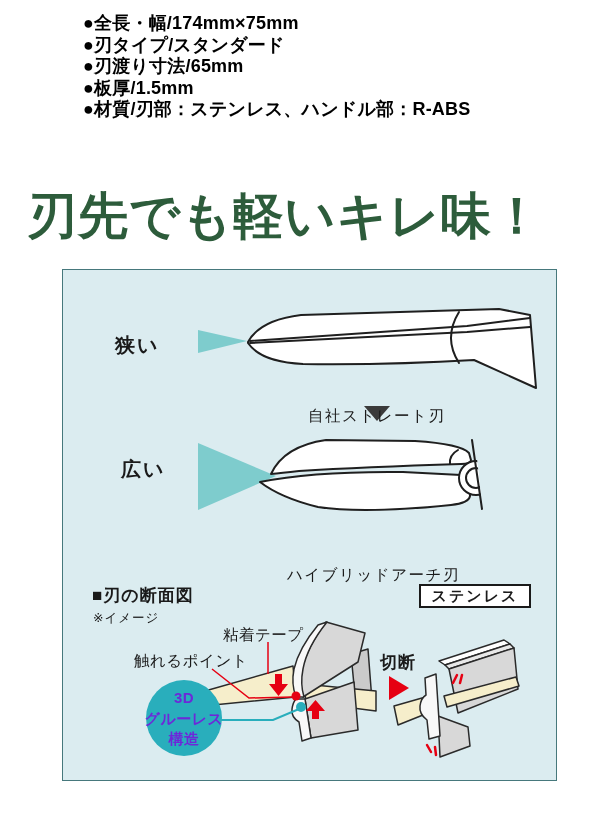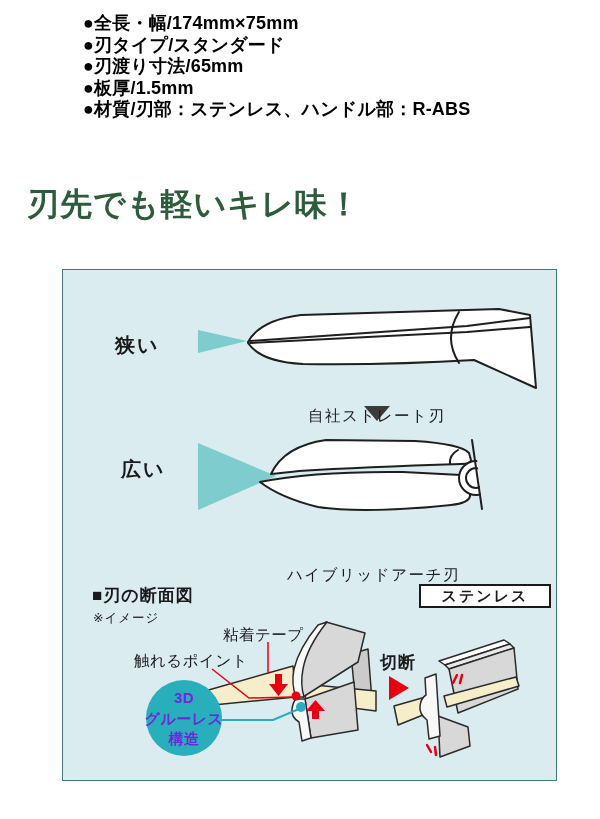--- a/index.html
+++ b/index.html
@@ -4,33 +4,33 @@
 <style>
   html,body{margin:0;padding:0;background:#ffffff;}
   .page{position:relative;width:600px;height:819px;background:#fff;overflow:hidden;
         font-family:"Liberation Sans","DejaVu Sans",sans-serif;}
   
   .specs{position:absolute;left:83px;top:13px;color:#000000;font-weight:bold;
          font-size:18px;line-height:21.5px;letter-spacing:0.2px;}
   
   .headline{position:absolute;left:27px;top:183px;color:#2d5c3b;
             font-family:"Liberation Serif","DejaVu Serif",serif;
-            font-weight:bold;font-size:32px;letter-spacing:1px;white-space:nowrap;}
+            font-weight:bold;font-size:50px;letter-spacing:1px;white-space:nowrap;}
   
   .diagram-box{position:absolute;left:62px;top:269px;width:493px;height:510px;
                background:#dbecf0;border:1.5px solid #46787c;}
   .diagram-box svg{position:absolute;left:0;top:0;width:493px;height:510px;}
   .lbl{position:absolute;color:#1a1a1a;white-space:nowrap;}
   .lbl-big{font-size:20px;font-weight:bold;letter-spacing:2px;}
   .lbl-cap{font-size:15.5px;letter-spacing:1.5px;margin-top:40px;}
   .lbl-sec{font-size:17px;font-weight:bold;letter-spacing:1px;}
   .lbl-note{font-size:12.5px;letter-spacing:1px;}
   .lbl-small{font-size:15.5px;letter-spacing:0.5px;}
   .lbl-cut{font-size:17px;font-weight:bold;letter-spacing:1px;}
-  .material-tag{position:absolute;left:356px;top:314px;width:132px;height:24px;
+  .material-tag{position:absolute;left:356px;top:314px;width:112px;height:24px;
                 background:#ffffff;border:2px solid #1a1a1a;box-sizing:border-box;
                 font-size:15px;font-weight:bold;letter-spacing:2px;color:#1a1a1a;
                 text-align:center;line-height:20px;}
   .badge-text{position:absolute;left:61px;top:418px;width:120px;text-align:center;
               color:#6d28d9;font-weight:bold;font-size:15px;line-height:20.5px;
               letter-spacing:0.5px;}
 </style>
 </head>
 <body>
 

